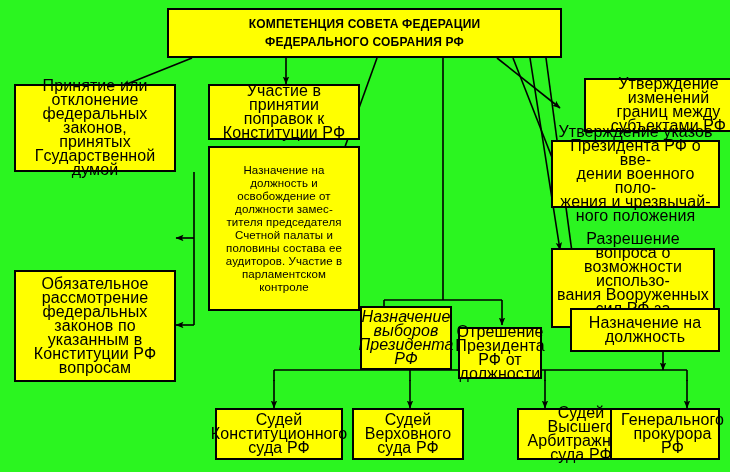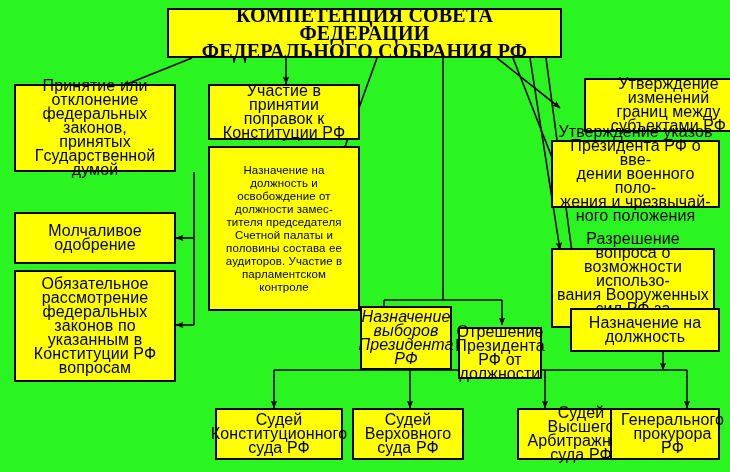--- a/index.html
+++ b/index.html
@@ -27,24 +27,23 @@
     color: #000000;
     font-size: 16px;
     line-height: 14px;
     font-weight: normal;
     letter-spacing: 0.1px;
     padding: 1px 3px;
     white-space: pre-line;
   }
   .node.title {
     font-weight: bold;
-    font-size: 20px;
+    font-size: 12px;
     line-height: 18px;
     letter-spacing: 0.2px;
-    font-family: Liberation Serif, serif;
   }
   .node.small {
     font-size: 11.5px;
     line-height: 13px;
   }
   svg.links {
     position: absolute;
     left: 0;
     top: 0;
     width: 730px;
@@ -120,22 +119,20 @@
   <div class="node title" style="left:167px; top:8px; width:395px; height:50px;">КОМПЕТЕНЦИЯ СОВЕТА ФЕДЕРАЦИИ
 ФЕДЕРАЛЬНОГО СОБРАНИЯ РФ</div>
 
   <div class="node" style="left:14px; top:84px; width:162px; height:88px;">Принятие или
 отклонение
 федеральных законов,
 принятых
 Гсударственной
 думой</div>
 
-  <div class="node" style="left:14px; top:212px; width:162px; height:52px;">Молчаливое
-одобрение</div>
 
   <div class="node" style="left:14px; top:270px; width:162px; height:112px;">Обязательное
 рассмотрение
 федеральных
 законов по
 указанным в
 Конституции РФ
 вопросам</div>
 
   <div class="node" style="left:208px; top:84px; width:152px; height:56px;">Участие в принятии

